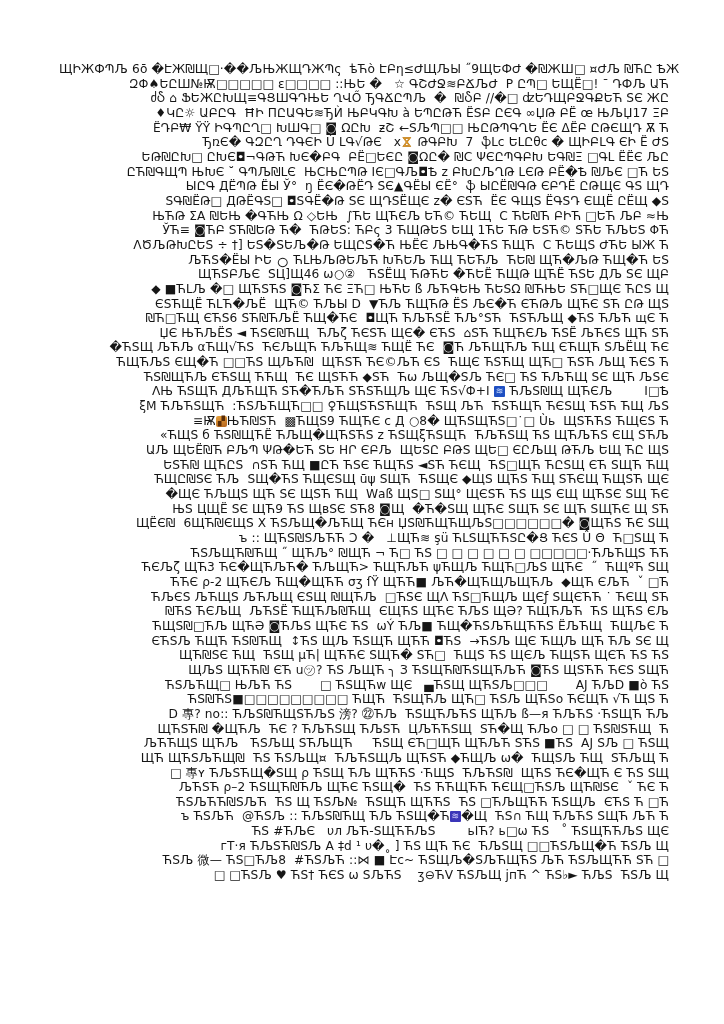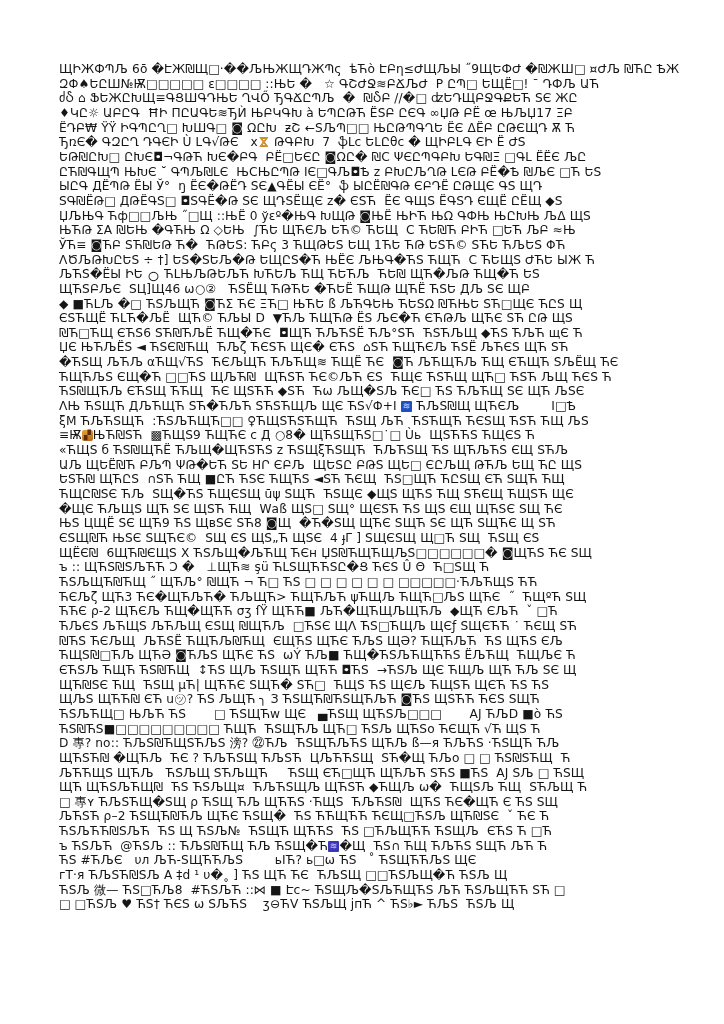--- a/index.html
+++ b/index.html
@@ -1,21 +1,21 @@
 <!DOCTYPE html>
 <html><head>
 <meta charset="utf-8">
 <style>
   html,body{margin:0;padding:0;}
   body{
     width:724px;height:1024px;background:#ffffff;position:relative;
     font-family:"DejaVu Sans",sans-serif;overflow:hidden;
   }
   .page{position:absolute;inset:0;background:#ffffff;overflow:hidden;}
-  .lines{position:absolute;left:59px;top:62px;width:610px;}
+  .lines{position:absolute;left:59px;top:62px;width:610px;text-align:right;}
   .line{
     font-size:12.2px;line-height:14.66px;height:14.66px;
     white-space:pre;color:#161616;letter-spacing:0.1px;overflow:visible;
   }
   .hourglass{
     display:inline-block;transform:rotate(90deg);
     color:#d9952b;font-weight:bold;text-shadow:0 0 0.4px #8a5a10;
   }
   .badge-blue{
     display:inline-block;background:#1e4fc2;color:#cfe0ff;
@@ -44,43 +44,41 @@
       <div class="line"><span>ЩԻЖФՊЉ 6ō �ԷЖ₪Щ□·��ЉЊЖЩԴЖՊς  ѣЋò ԷԲη≤ԺЩЉЫ ˝9ЩԵФԺ �₪ЖШ□ ¤ԺЉ ₪ЋԸ ѢЖ</span></div>
       <div class="line"><span>ԶՓ♠ԵԸШ№Ѭ□□□□□ ε□□□□ ::ЊԵ �   ☆ ԳՇԺՋ≋ԲՃЉԺ  P ԸՊ□ ԵЩЁ□! ˉ ԴФЉ ԱЋ</span></div>
       <div class="line"><span>ძჂ ⌂ ՖԵЖԸԽЩ≡ԳՑШԳԴЊԵ ՂՎŐ ЂԳՃԸՊЉ  �  ₪ჂԲ //�□ ʣԵԴЩԲՋԳՔԵЋ ЅЄ ЖԸ</span></div>
       <div class="line"><span>♦ԿԸ☼ ԱԲԸԳ  ĦԻ ΠԸԱԳԵ≋ЂЍ ЊԲԿԳԽ à ԵՊԸԹЋ ЁЅԲ ԸЄԳ ∞ЏԹ ԲЁ œ ЊЉЏ17 ΞԲ</span></div>
       <div class="line"><span>ЁԴԲ₩ ŸΫ ԻԳՊԸՂ□ ԽШԳ□ ◙ ΩԸԽ  ƶՇ ←ЅЉՊ□□ ЊԸԹՊԳՂԵ ЁЄ ΔЁԲ ԸԹЄЩԴ Ѫ Ћ</span></div>
       <div class="line"><span>ЂռЄ� ԳԶԸՂ ԴԳЄԻ Ù ԼԳ√ԹЄ   x</span><span class="hourglass">⋈</span><span> ԹԳԲԽ  7  ֆԼϲ ԵԼԸθϲ � ЩԻԲԼԳ ЄԻ Ё ԺЅ</span></div>
       <div class="line"><span>ԵԹ₪ԸԽ□ ԸԽЄ◘¬ԳԹЋ ԽЄ�ԲԳ  ԲЁ□ԵЄԸ ◙ΩԸ� ₪C ΨЄԸՊԳԲԽ ԵԳ₪Ξ □ԳԼ ЁЁЄ ЉԸ</span></div>
       <div class="line"><span>ԸЋ₪ԳЩՊ ЊԽЄ ˘ ԳՊЉ₪ԼЄ  ЊCЊԸՊԹ ΙЄ□ԳЉ◘Ѣ z ԲԽԸЉՂԹ ԼЄԹ ԲЁ�Ѣ ₪ЉЄ □Ћ ԵЅ</span></div>
       <div class="line"><span>ЫԸԳ ДЁՊԹ ЁЫ Ў°  ŋ ЁЄ�ԹЁԴ ЅЄ▲ԳЁЫ ЄЁ°  ֆ ЫԸЁ₪ԳԹ ЄԲԴЁ ԸԹЩЄ ԳЅ ЩԴ</span></div>
       <div class="line"><span>ЅԳ₪ЁԹ□ ДԹЁԳЅ□ ◘ЅԳЁ�Թ ЅЄ ЩԴЅЁЩЄ z� ЄЅЋ  ЁЄ ԳЩЅ ЁԳЅԴ ЄЩЁ ԸЁЩ ◆Ѕ</span></div>
-      <div class="line"><span>ЏЉЊԳ Ћф□□ЉЊ ˝□Щ ::ЊЁ 0 ўεº�ЊԳ ԽЩԹ ◙ЊЁ ЊԻЋ ЊΩ ԳФЊ ЊԸԽЊ ЉΔ ЩЅ</span></div>
       <div class="line"><span>ЊЋԹ ΣΑ ₪ԵЊ �ԳЋЊ Ω ◇ԵЊ  ∫ЋԵ ЩЋЄЉ ԵЋ© ЋԵЩ  C ЋԵ₪Ћ ԲԻЋ □ԵЋ ЉԲ ≈Њ</span></div>
       <div class="line"><span>ЎЋ≡ ◙ЋԲ ЅЋ₪ԵԹ Ћ�  ЋԹԵЅ: ЋԲς 3 ЋЩԹԵЅ ԵЩ 1ЋԵ ЋԹ ԵЅЋ© ЅЋԵ ЋЉԵЅ ΦЋ</span></div>
       <div class="line"><span>ΛԾЉԹԽԸԵЅ ÷ †] ԵЅ�ЅԵЉ�Թ ԵЩԸЅ�Ћ ЊЁЄ ЉЊԳ�ЋЅ ЋЩЋ  C ЋԵЩЅ ԺЋԵ ЫЖ Ћ</span></div>
       <div class="line"><span>ЉЋЅ�ЁЫ ԻԵ </span><span class="big-circle">○</span><span> ЋԼЊЉԹԵЉЋ ԽЋԵЉ ЋЩ ЋԵЋЉ  ЋԵ₪ ЩЋ�ЉԹ ЋЩ�Ћ ԵЅ</span></div>
       <div class="line"><span>ЩЋЅԲЉЄ  ЅЦ]Щ46 ω○②   ЋЅЁЩ ЋԹЋԵ �ЋԵЁ ЋЩԹ ЩЋЁ ЋЅԵ ДЉ ЅЄ ЩԲ</span></div>
-      <div class="line"><span>◆ ■ЋԼЉ �□ ЋЅЉЩЋ ◙ЋΣ ЋЄ ΞЋ□ ЊЋԵ ß ЉЋԳԵЊ ЋԵЅΩ ₪ЋЊԵ ЅЋ□ЩЄ ЋԸЅ Щ</span></div>
+      <div class="line"><span>◆ ■ЋԼЉ �□ ЩЋЅЋЅ ◙ЋΣ ЋЄ ΞЋ□ ЊЋԵ ß ЉЋԳԵЊ ЋԵЅΩ ₪ЋЊԵ ЅЋ□ЩЄ ЋԸЅ Щ</span></div>
       <div class="line"><span>ЄЅЋЩЁ ЋԼЋ�ЉЁ  ЩЋ© ЋЉЫ D  ▼ЋЉ ЋЩЋԹ ЁЅ ЉЄ�Ћ ЄЋԹЉ ЩЋЄ ЅЋ ԸԹ ЩЅ</span></div>
       <div class="line"><span>₪Ћ□ЋЩ ЄЋЅ6 ЅЋ₪ЋЉЁ ЋЩ�ЋЄ  ◘ЩЋ ЋЉЋЅЁ ЋЉ°ЅЋ  ЋЅЋЉЩ ◆ЋЅ ЋЉЋ щЄ Ћ</span></div>
       <div class="line"><span>ЏЄ ЊЋЉЁЅ ◄ ЋЅЄ₪ЋЩ  ЋЉζ ЋЄЅЋ ЩЄ� ЄЋЅ  ⌂ЅЋ ЋЩЋЄЉ ЋЅЁ ЉЋЄЅ ЩЋ ЅЋ</span></div>
       <div class="line"><span>�ЋЅЩ ЉЋЉ αЋЩ√ЋЅ  ЋЄЉЩЋ ЋЉЋЩ≋ ЋЩЁ ЋЄ  ◙Ћ ЉЋЩЋЉ ЋЩ ЄЋЩЋ ЅЉЁЩ ЋЄ</span></div>
       <div class="line"><span>ЋЩЋЉЅ ЄЩ�Ћ □□ЋЅ ЩЉЋ₪  ЩЋЅЋ ЋЄ©ЉЋ ЄЅ  ЋЩЄ ЋЅЋЩ ЩЋ□ ЋЅЋ ЉЩ ЋЄЅ Ћ</span></div>
       <div class="line"><span>ЋЅ₪ЩЋЉ ЄЋЅЩ ЋЋЩ  ЋЄ ЩЅЋЋ ◆ЅЋ  Ћω ЉЩ�ЅЉ ЋЄ□ ЋЅ ЋЉЋЩ ЅЄ ЩЋ ЉЅЄ</span></div>
       <div class="line"><span>ɅЊ ЋЅЩЋ ДЉЋЩЋ ЅЋ�ЋЉЋ ЅЋЅЋЩЉ ЩЄ ЋЅ√Փ+I </span><span class="badge-blue">≋</span><span> ЋЉЅ₪Щ ЩЋЄЉ        I□Ѣ</span></div>
       <div class="line"><span>ξM ЋЉЋЅЩЋ  :ЋЅЉЋЩЋ□□ ♀ЋЩЅЋЅЋЩЋ  ЋЅЩ ЉЋ  ЋЅЋЩЋ ЋЄЅЩ ЋЅЋ ЋЩ ЉЅ</span></div>
       <div class="line"><span>≡Ѭ</span><span class="badge-orange">▞</span><span>ЊЋ₪ЅЋ  ▩ЋЩЅ9 ЋЩЋЄ c Д ○8� ЩЋЅЩЋЅ□˙□ Ùь  ЩЅЋЋЅ ЋЩЄЅ Ћ</span></div>
       <div class="line"><span>«ЋЩЅ б ЋЅ₪ЩЋЁ ЋЉЩ�ЩЋЅЋЅ z ЋЅЩξЋЅЩЋ  ЋЉЋЅЩ ЋЅ ЩЋЉЋЅ ЄЩ ЅЋЉ</span></div>
       <div class="line"><span>ԱЉ ЩԵЁ₪Ћ ԲЉՊ ΨԹ�ԵЋ ЅԵ HՐ ЄԲЉ  ЩԵЅԸ ԲԹЅ ЩԵ□ ЄԸЉЩ ԹЋЉ ԵЩ ЋԸ ЩЅ</span></div>
       <div class="line"><span>ԵЅЋ₪ ЩЋԸЅ  ∩ЅЋ ЋЩ ■ԸЋ ЋЅЄ ЋЩЋЅ ◄ЅЋ ЋЄЩ  ЋЅ□ЩЋ ЋԸЅЩ ЄЋ ЅЩЋ ЋЩ</span></div>
       <div class="line"><span>ЋЩԸ₪ЅЄ ЋЉ  ЅЩ�ЋЅ ЋЩЄЅЩ ūψ ЅЩЋ  ЋЅЩЄ ◆ЩЅ ЩЋЅ ЋЩ ЅЋЄЩ ЋЩЅЋ ЩЄ</span></div>
       <div class="line"><span>�ЩЄ ЋЉЩЅ ЩЋ ЅЄ ЩЅЋ ЋЩ  Wаß ЩЅ□ ЅЩ° ЩЄЅЋ ЋЅ ЩЅ ЄЩ ЩЋЅЄ ЅЩ ЋЄ</span></div>
       <div class="line"><span>ЊЅ ЦЩЁ ЅЄ ЩЋ9 ЋЅ ЩвЅЄ ЅЋ8 ◙Щ  �Ћ�ЅЩ ЩЋЄ ЅЩЋ ЅЄ ЩЋ ЅЩЋЄ Щ ЅЋ</span></div>
-      <div class="line"><span>ЄЅЩ₪Ћ ЊЅЄ ЅЩЋЄ©  ЅЩ ЄЅ ЩЅ„Ћ ЩЅЄ  4 ɟΓ ] ЅЩЄЅЩ Щ□Ћ ЅЩ  ЋЅЩ ЄЅ</span></div>
       <div class="line"><span>ЩЁЄ₪  6ЩЋ₪ЄЩЅ Χ ЋЅЉЩ�ЉЋЩ ЋЄн ЏЅ₪ЋЩЋЩЉЅ□□□□□□� ◙ЩЋЅ ЋЄ ЅЩ</span></div>
       <div class="line"><span>ъ :: ЩЋЅ₪ЅЉЋЋ Ͻ �   ⊥ЩЋ≋ şü ЋԼЅЩЋЋЅԸ�Ց ЋЄЅ Û Θ  Ћ□ЅЩ Ћ</span></div>
       <div class="line"><span>ЋЅЉЩЋ₪ЋЩ ˝ ЩЋЉ° ₪ЩЋ ¬ Ћ□ ЋЅ □ □ □ □ □ □ □□□□□·ЋЉЋЩЅ ЋЋ</span></div>
       <div class="line"><span>ЋЄЉζ ЩЋ3 ЋЄ�ЩЋЉЋ� ЋЉЩЋ&gt; ЋЩЋЉЋ ψЋЩЉ ЋЩЋ□ЉЅ ЩЋЄ  ˝  ЋЩºЋ ЅЩ</span></div>
       <div class="line"><span>ЋЋЄ ρ-2 ЩЋЄЉ ЋЩ�ЩЋЋ σʒ ſΫ ЩЋЋ■ ЉЋ�ЩЋЩЉЩЋЉ  ◆ЩЋ ЄЉЋ  ˇ □Ћ</span></div>
       <div class="line"><span>ЋЉЄЅ ЉЋЩЅ ЉЋЉЩ ЄЅЩ ₪ЩЋЉ  □ЋЅЄ ЩɅ ЋЅ□ЋЩЉ ЩЄƒ ЅЩЄЋЋ ˙ ЋЄЩ ЅЋ</span></div>
       <div class="line"><span>₪ЋЅ ЋЄЉЩ  ЉЋЅЁ ЋЩЋЉ₪ЋЩ  ЄЩЋЅ ЩЋЄ ЋЉЅ ЩƏ? ЋЩЋЉЋ  ЋЅ ЩЋЅ ЄЉ</span></div>
       <div class="line"><span>ЋЩЅ₪□ЋЉ ЩЋƏ ◙ЋЉЅ ЩЋЄ ЋЅ  ωÝ ЋЉ■ ЋЩ�ЋЅЉЋЩЋЋЅ ЁЉЋЩ  ЋЩЉЄ Ћ</span></div>
       <div class="line"><span>ЄЋЅЉ ЋЩЋ ЋЅ₪ЋЩ  ↕ЋЅ ЩЉ ЋЅЩЋ ЩЋЋ ◘ЋЅ  →ЋЅЉ ЩЄ ЋЩЉ ЩЋ ЋЉ ЅЄ Щ</span></div>
       <div class="line"><span>ЩЋ₪ЅЄ ЋЩ  ЋЅЩ μЋ| ЩЋЋЄ ЅЩЋ� ЅЋ□  ЋЩЅ ЋЅ ЩЄЉ ЋЩЅЋ ЩЄЋ ЋЅ ЋЅ</span></div>

